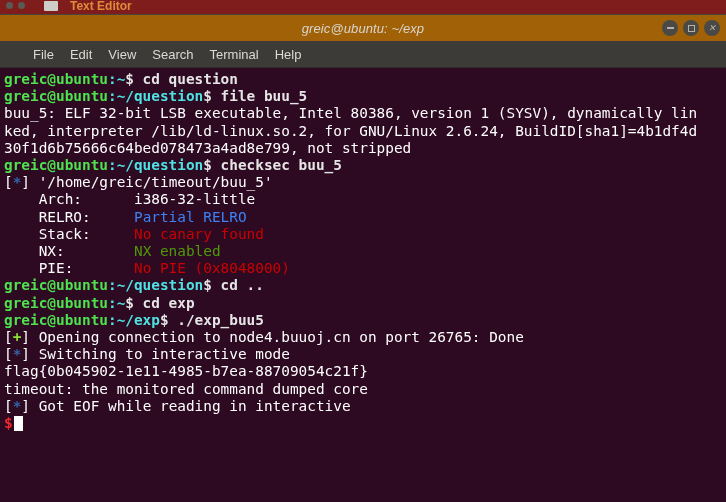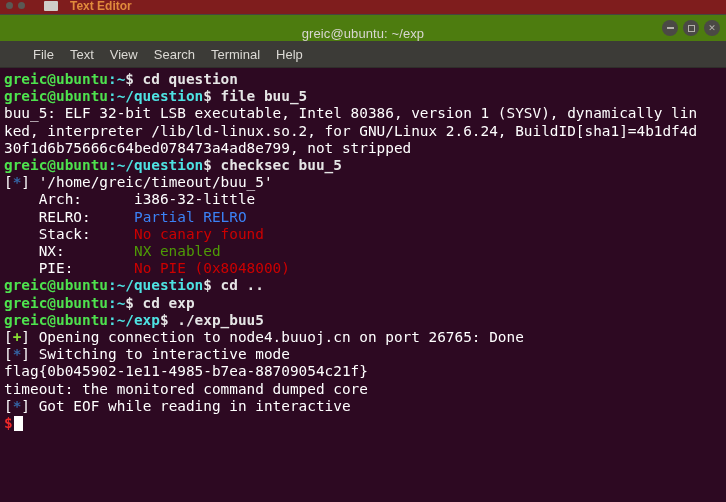--- a/index.html
+++ b/index.html
@@ -46,26 +46,27 @@
     font-size: 12px;
     font-weight: bold;
     color: #e08a3c;
     white-space: nowrap;
     line-height: 12px;
   }
 
   
   .titlebar {
     height: 26px;
-    background: #4d7c0f;
+    background: #a16207;
     position: relative;
     display: flex;
-    align-items: flex-end;
+    align-items: center;
     justify-content: center;
     border-top: 1px solid #474540;
+    font-style: italic;
   }
   .titlebar .title {
     font-family: "Liberation Sans", sans-serif;
     font-size: 13px;
     color: #d8d6d1;
     letter-spacing: 0.1px;
   }
   .win-controls {
     position: absolute;
     right: 6px;
@@ -170,21 +171,21 @@
       </span>
     <span class="win-btn">
         <span class="sq"></span>
       </span>
     <span class="win-btn">✕</span>
   </div>
 </div>
 
 <div class="menubar">
   <span class="mi">File</span>
-  <span class="mi">Text</span>
+  <span class="mi">Edit</span>
   <span class="mi">View</span>
   <span class="mi">Search</span>
   <span class="mi">Terminal</span>
   <span class="mi">Help</span>
 </div>
 
 <div class="terminal">
 
   <div class="tline"><span class="g">greic@ubuntu</span><span class="c">:~</span><span class="wb">$ cd question</span></div>
 

